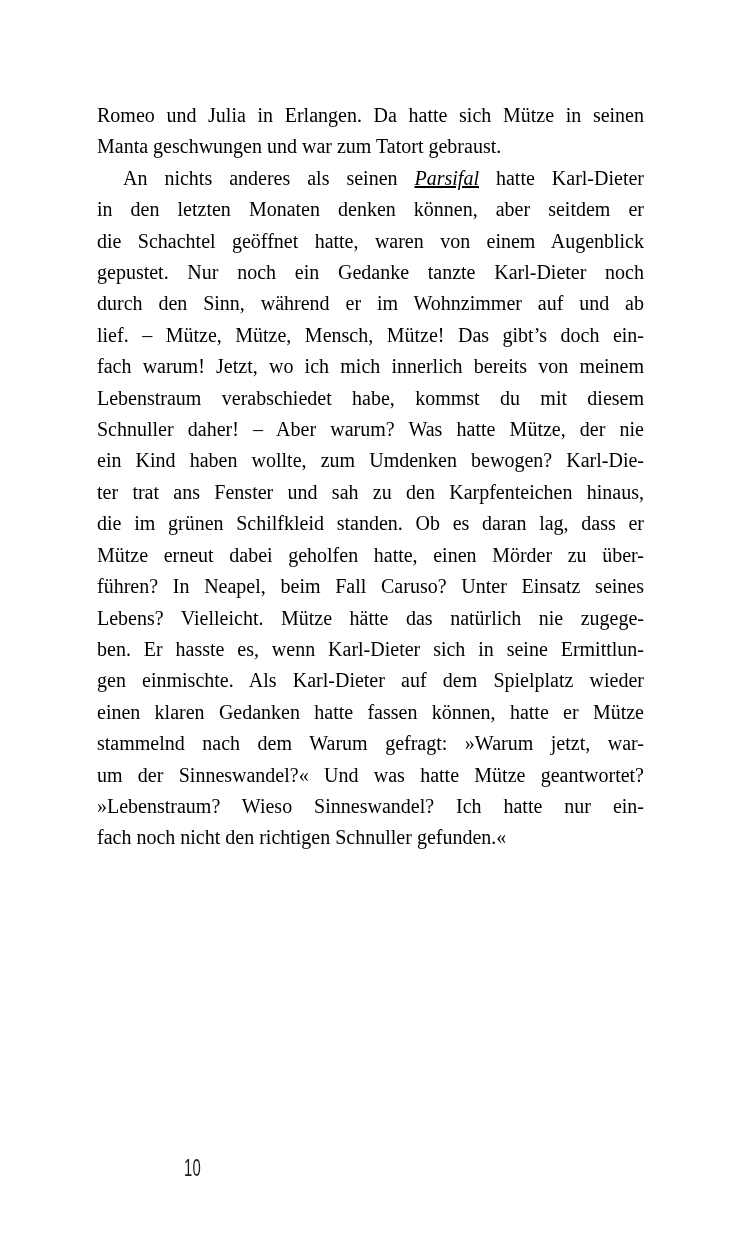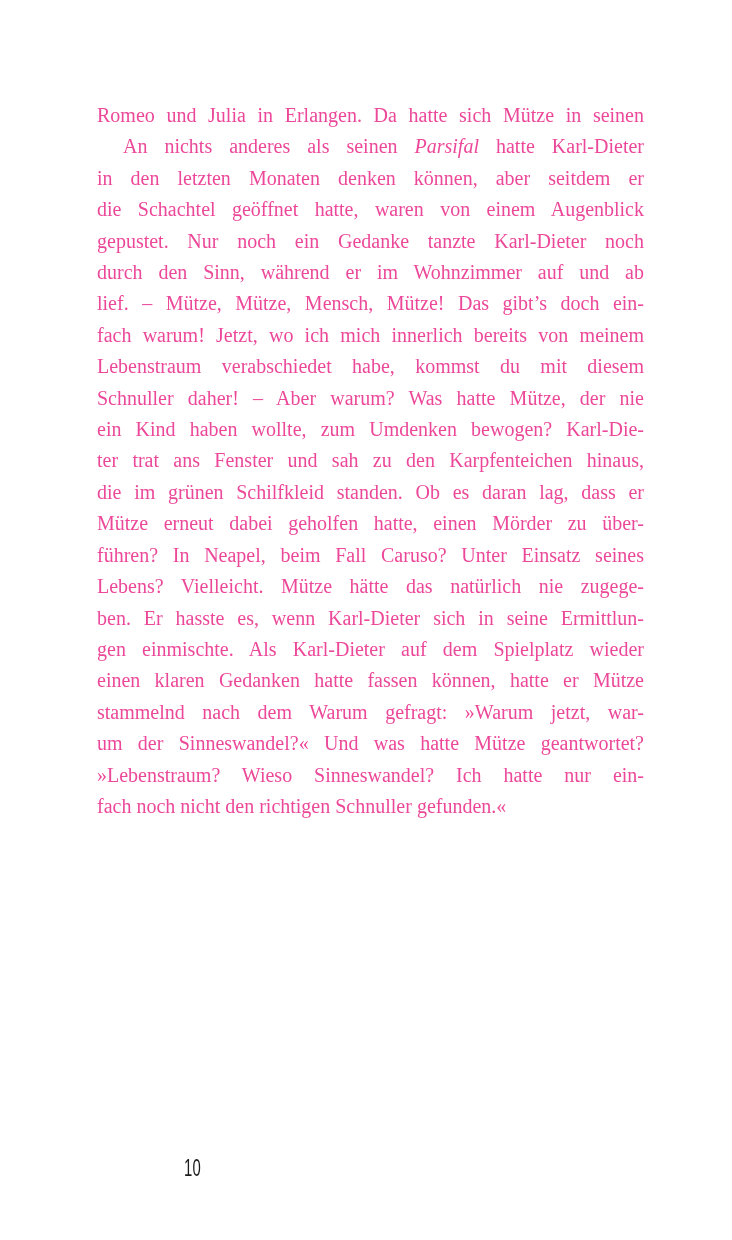--- a/index.html
+++ b/index.html
@@ -32,40 +32,42 @@
   }
   .line.no-just {
     text-align: left;
     text-align-last: left;
   }
   .line.ind {
     text-indent: 26px;
   }
   .it {
     font-style: italic;
+    text-decoration: underline;
   }
   .page-number {
     position: absolute;
     left: 184px;
     top: 1154px;
     font-family: "Liberation Sans", "DejaVu Sans", sans-serif;
     font-size: 24px;
     font-weight: 400;
     color: #1c1c1c;
     transform: scaleX(0.62);
     transform-origin: left top;
     letter-spacing: 0.5px;
   }
 </style>
 </head>
 <body style="background: rgb(255, 255, 255);">
 
 <main class="page">
-  <div class="text-block" id="text-block" style="color: #ec4899;">
+  <div class="text-block" id="text-block" style="color: #000000;">
       <div class="line"><span>Romeo und Julia in Erlangen. Da hatte sich Mütze in seinen</span></div>
+      <div class="line no-just"><span>Manta geschwungen und war zum Tatort gebraust.</span></div>
       <div class="line ind"><span>An nichts anderes als seinen </span><span class="it">Parsifal</span><span> hatte Karl-Dieter</span></div>
       <div class="line"><span>in den letzten Monaten denken können, aber seitdem er</span></div>
       <div class="line"><span>die Schachtel geöffnet hatte, waren von einem Augenblick</span></div>
       <div class="line"><span>gepustet. Nur noch ein Gedanke tanzte Karl-Dieter noch</span></div>
       <div class="line"><span>durch den Sinn, während er im Wohnzimmer auf und ab</span></div>
       <div class="line"><span>lief. – Mütze, Mütze, Mensch, Mütze! Das gibt’s doch ein-</span></div>
       <div class="line"><span>fach warum! Jetzt, wo ich mich innerlich bereits von meinem</span></div>
       <div class="line"><span>Lebenstraum verabschiedet habe, kommst du mit diesem</span></div>
       <div class="line"><span>Schnuller daher! – Aber warum? Was hatte Mütze, der nie</span></div>
       <div class="line"><span>ein Kind haben wollte, zum Umdenken bewogen? Karl-Die-</span></div>

